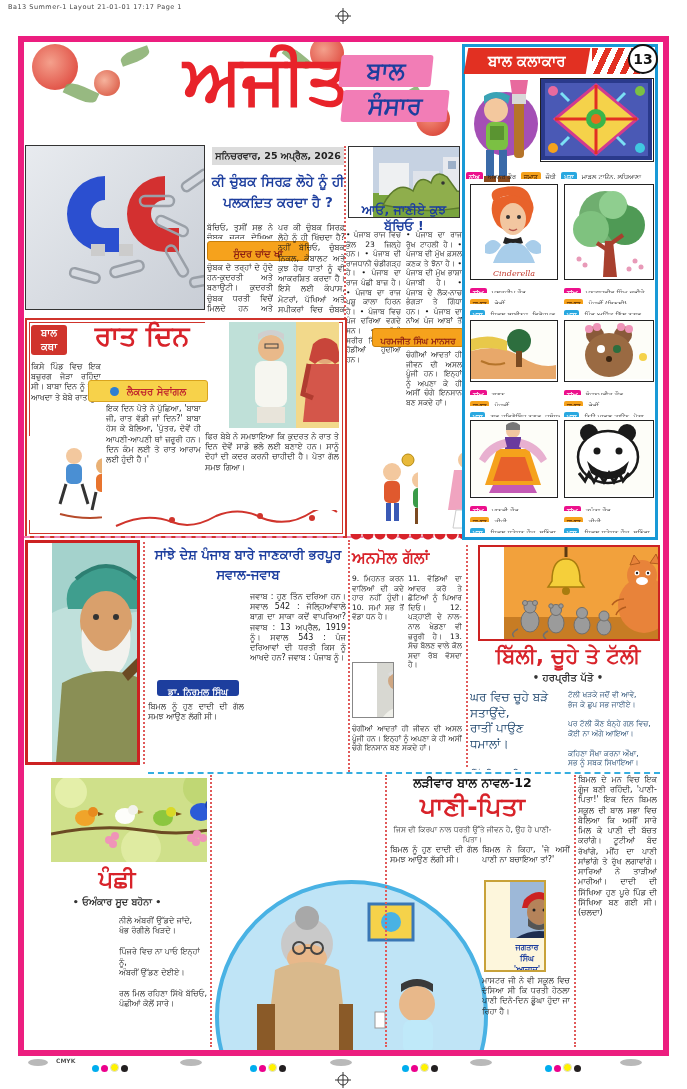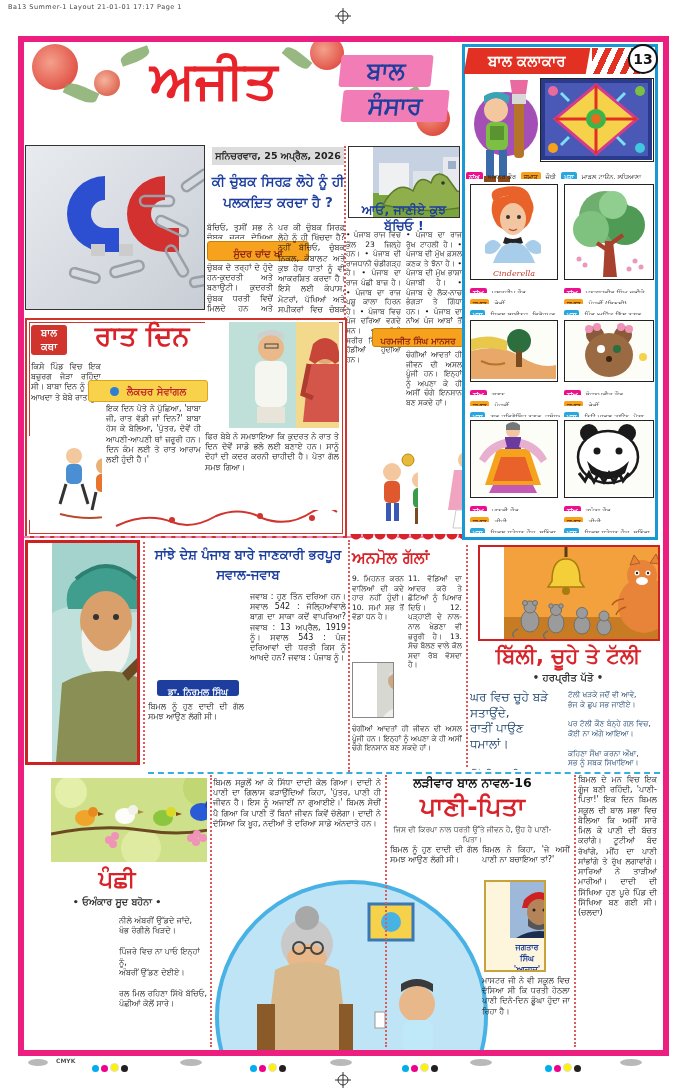--- a/index.html
+++ b/index.html
@@ -47,21 +47,21 @@
   <div class="abs" style="left:0;top:0;width:633px;height:100px;background:#fff">
     <div class="flower" style="left:8px;top:2px;width:46px;height:46px;background:radial-gradient(circle at 40% 40%,#f4a08c,#e2574b 70%)"></div>
     <div class="flower" style="left:70px;top:28px;width:26px;height:26px;background:radial-gradient(circle at 40% 40%,#f6b39d,#df6a55 70%)"></div>
     <div class="leaf" style="left:40px;top:44px;width:34px;height:14px;transform:rotate(25deg)"></div>
     <div class="leaf" style="left:96px;top:8px;width:30px;height:12px;transform:rotate(-20deg)"></div>
     <div class="flower" style="left:286px;top:-6px;width:34px;height:34px;background:radial-gradient(circle at 40% 40%,#f4a08c,#e2574b 70%)"></div>
     <div class="leaf" style="left:258px;top:10px;width:30px;height:12px;transform:rotate(40deg)"></div>
     <div class="flower" style="left:392px;top:60px;width:34px;height:34px;background:radial-gradient(circle at 40% 40%,#f6967e,#dd4f42 70%)"></div>
     <div class="leaf" style="left:368px;top:50px;width:30px;height:12px;transform:rotate(-30deg)"></div>
   </div>
-  <div class="abs" style="left:126px;top:6px;width:200px;height:64px;font-size:52px;font-weight:bold;color:#e8232a;text-align:left;line-height:64px">ਅਜੀਤ</div>
+  <div class="abs" style="left:126px;top:6px;width:200px;height:64px;font-size:68px;font-weight:bold;color:#e8232a;text-align:right;line-height:64px">ਅਜੀਤ</div>
   <div class="abs chip" style="left:316px;top:13px;width:92px;height:32px;background:#f27db6;transform:skewX(-6deg)">
     <span style="font-size:24px;font-weight:bold;color:#1d3e9e;line-height:32px">ਬਾਲ</span>
   </div>
   <div class="abs chip" style="left:318px;top:48px;width:106px;height:32px;background:#f27db6;transform:skewX(-6deg)">
     <span style="font-size:24px;font-weight:bold;color:#1d3e9e;line-height:32px">ਸੰਸਾਰ</span>
   </div>
 
   <div class="imgbox" style="left:1px;top:103px;width:180px;height:165px;background:linear-gradient(135deg,#e8ebef,#c9ced6)">
     <svg width="180" height="165">
       <path d="M55 30 a38 38 0 0 0 0 76 l14 0 0 -24 -14 0 a14 14 0 0 1 0 -28 z" fill="#2b4fd0"></path>
@@ -307,21 +307,20 @@
 ਖੰਭ ਰੰਗੀਲੇ ਖਿੜਦੇ।
 
 ਪਿੰਜਰੇ ਵਿਚ ਨਾ ਪਾਓ ਇਨ੍ਹਾਂ ਨੂੰ,
 ਅੰਬਰੀਂ ਉੱਡਣ ਦੇਈਏ।
 
 ਰਲ ਮਿਲ ਰਹਿਣਾ ਸਿੱਖੋ ਬੱਚਿਓ,
 ਪੰਛੀਆਂ ਕੋਲੋਂ ਸਾਰੇ।</div>
 
   <div class="vline" style="left:186px;top:733px;height:272px"></div>
 
-  <div class="bt" style="left:189px;top:736px;width:168px;height:98px">ਬਿਮਲ ਸਕੂਲੋਂ ਆ ਕੇ ਸਿੱਧਾ ਦਾਦੀ ਕੋਲ ਗਿਆ। ਦਾਦੀ ਨੇ ਪਾਣੀ ਦਾ ਗਿਲਾਸ ਫੜਾਉਂਦਿਆਂ ਕਿਹਾ, 'ਪੁੱਤਰ, ਪਾਣੀ ਹੀ ਜੀਵਨ ਹੈ। ਇਸ ਨੂੰ ਅਜਾਈਂ ਨਾ ਗੁਆਈਏ।' ਬਿਮਲ ਸੋਚੀਂ ਪੈ ਗਿਆ ਕਿ ਪਾਣੀ ਤੋਂ ਬਿਨਾਂ ਜੀਵਨ ਕਿਵੇਂ ਚੱਲੇਗਾ। ਦਾਦੀ ਨੇ ਦੱਸਿਆ ਕਿ ਖੂਹ, ਨਦੀਆਂ ਤੇ ਦਰਿਆ ਸਾਡੇ ਅੰਨਦਾਤੇ ਹਨ।</div>
 
   <div class="abs" style="left:191px;top:838px;width:265px;height:265px;border-radius:50%;background:#bfe4f6;border:4px solid #49b2e4;overflow:hidden">
     <svg width="257" height="257">
       <rect x="150" y="20" width="44" height="36" fill="#f5d24a" stroke="#3a77b5" stroke-width="3"></rect>
       <circle cx="172" cy="38" r="10" fill="#49b2e4"></circle>
       <circle cx="88" cy="60" r="26" fill="#c9c9c9"></circle>
           <circle cx="88" cy="34" r="12" fill="#a8a8a8"></circle>
       <ellipse cx="88" cy="74" rx="20" ry="14" fill="#e8b88a"></ellipse>
       <circle cx="80" cy="64" r="6" fill="none" stroke="#444" stroke-width="2"></circle>
           <circle cx="98" cy="64" r="6" fill="none" stroke="#444" stroke-width="2"></circle>
@@ -335,21 +334,21 @@
       <rect x="184" y="136" width="30" height="34" rx="8" fill="#bfe9f9"></rect>
       <rect x="178" y="170" width="40" height="10" fill="#d23b2e"></rect>
           <rect x="182" y="180" width="8" height="40" fill="#d23b2e"></rect>
           <rect x="206" y="180" width="8" height="40" fill="#d23b2e"></rect>
       <rect x="156" y="128" width="10" height="16" fill="#fff" stroke="#999"></rect>
     </svg>
   </div>
 
   <div class="vline" style="left:361px;top:733px;height:272px"></div>
 
-  <div class="abs" style="left:366px;top:733px;width:165px;height:15px;font-size:12.5px;font-weight:bold;color:#111;text-align:center">ਲੜੀਵਾਰ ਬਾਲ ਨਾਵਲ-16</div>
+  <div class="abs" style="left:366px;top:733px;width:165px;height:15px;font-size:12.5px;font-weight:bold;color:#111;text-align:center">ਲੜੀਵਾਰ ਬਾਲ ਨਾਵਲ-12</div>
   <div class="abs redt" style="left:366px;top:750px;width:165px;height:30px;font-size:25px;font-weight:bold;text-align:center">ਪਾਣੀ-ਪਿਤਾ</div>
   <div class="abs" style="left:366px;top:783px;width:165px;height:18px;font-size:7.5px;color:#333;text-align:center;overflow:hidden">ਜਿਸ ਦੀ ਕਿਰਪਾ ਨਾਲ ਧਰਤੀ ਉੱਤੇ ਜੀਵਨ ਹੈ, ਉਹ ਹੈ ਪਾਣੀ-ਪਿਤਾ।</div>
   <div class="bt" style="left:366px;top:803px;width:88px;height:34px">ਬਿਮਲ ਨੂੰ ਹੁਣ ਦਾਦੀ ਦੀ ਗੱਲ ਸਮਝ ਆਉਣ ਲੱਗੀ ਸੀ।</div>
   <div class="bt" style="left:458px;top:803px;width:88px;height:32px">ਬਿਮਲ ਨੇ ਕਿਹਾ, 'ਜੇ ਅਸੀਂ ਪਾਣੀ ਨਾ ਬਚਾਇਆ ਤਾਂ?'</div>
   <div class="imgbox" style="left:460px;top:838px;width:62px;height:92px;border:2px solid #c8a23a;background:#fdf6dc">
     <svg width="58" height="56">
       <rect width="58" height="56" fill="#9db8d8"></rect>
       <path d="M14 18 q15 -16 30 0 l2 8 h-34 z" fill="#cc2222"></path>
       <ellipse cx="29" cy="30" rx="12" ry="13" fill="#b5835a"></ellipse>
       <path d="M18 36 q11 14 22 0 l0 8 q-11 8 -22 0 z" fill="#555"></path>

